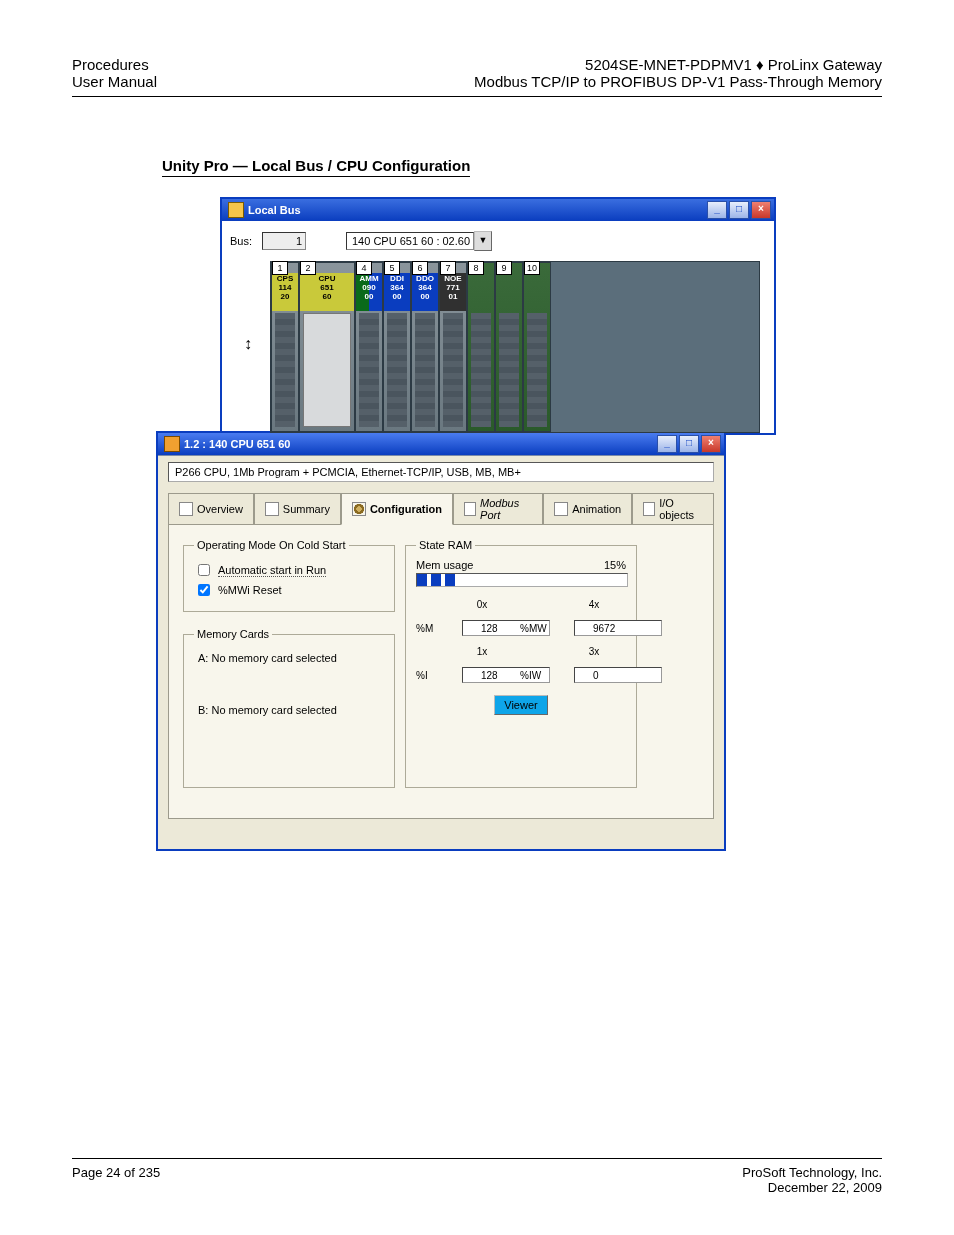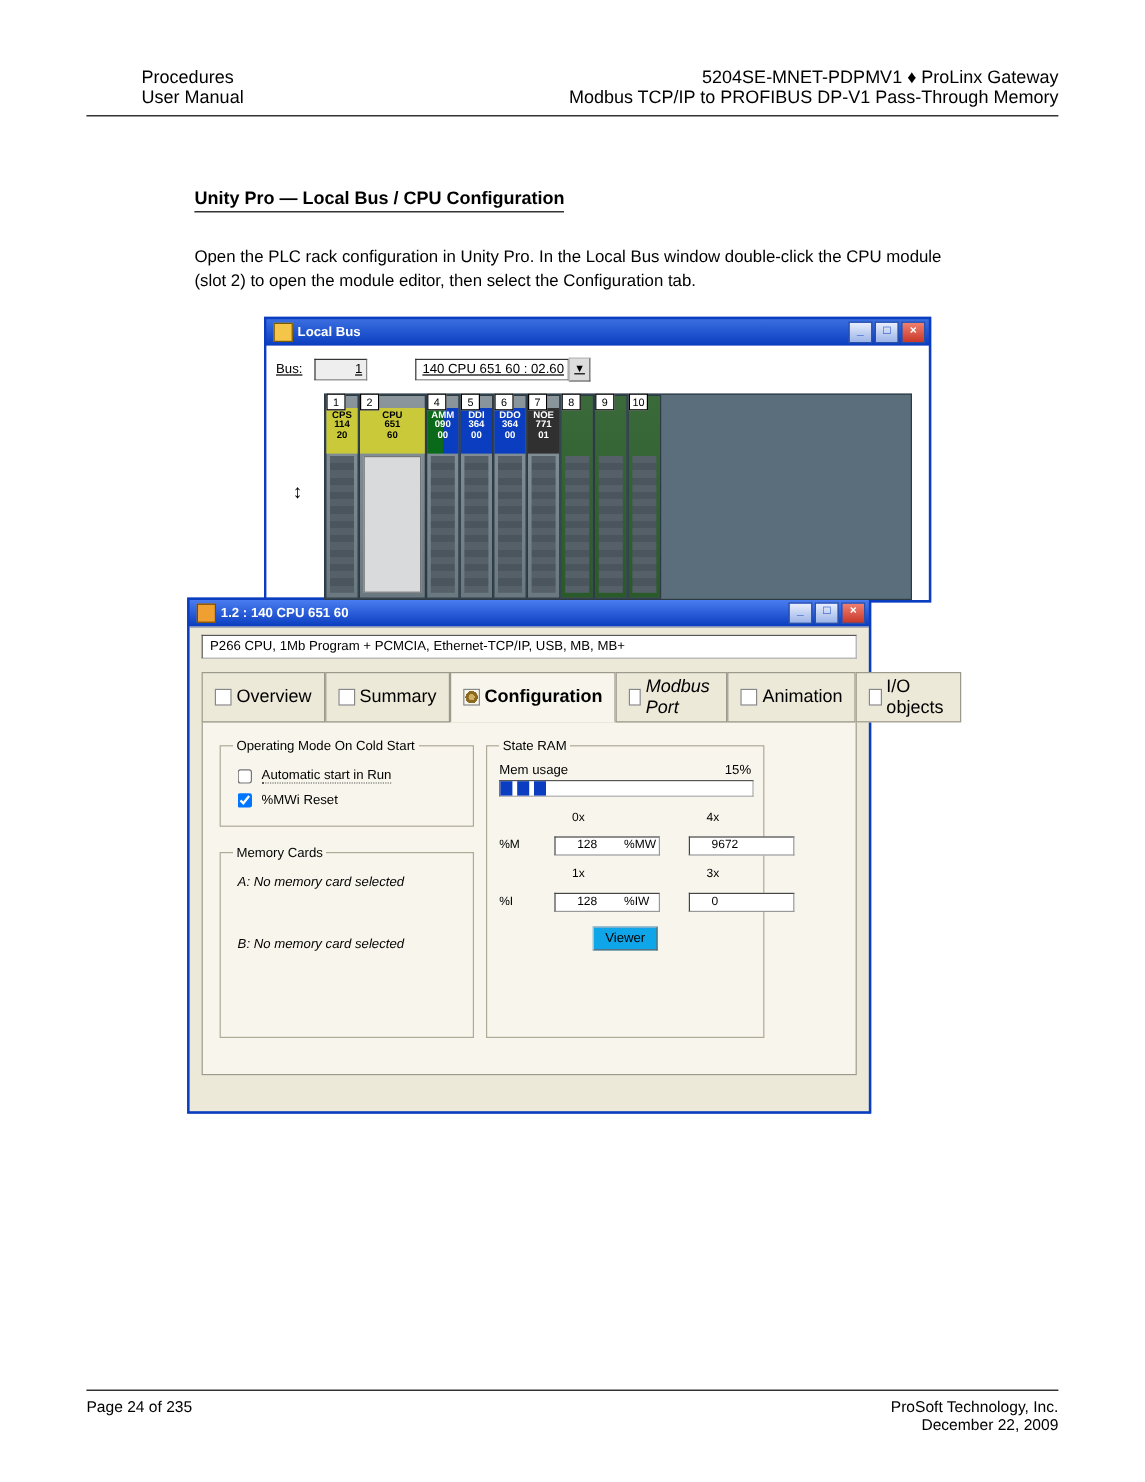--- a/index.html
+++ b/index.html
@@ -15,21 +15,21 @@
   .page {
     padding: 56px 72px 40px 72px;
   }
   .header {
     display: flex;
     justify-content: space-between;
     font-size: 15px;
     border-bottom: 1px solid #000;
     padding-bottom: 6px;
   }
-  .header .left { text-align: left; margin-left: 46px; }
+  .header .left { text-align: left; }
   .header .right { text-align: right; }
   .section-title {
     margin-top: 60px;
     margin-left: 90px;
     font-weight: bold;
     font-size: 15px;
     border-bottom: 1px solid #000;
     display: inline-block;
     padding-bottom: 2px;
   }
@@ -75,21 +75,21 @@
     line-height: 14px;
     text-align: center;
     font-weight: bold;
   }
   .winbtn.close { background: linear-gradient(#f08070,#c8382a); color: #fff; }
 
   .lb-body {
     background: #fff;
     padding: 10px 8px 0 8px;
   }
-  .lb-row { display: flex; align-items: center; gap: 10px; font-size: 11px; margin-bottom: 10px; text-decoration: underline;}
+  .lb-row { display: flex; align-items: center; gap: 10px; font-size: 11px; margin-bottom: 10px;}
   .lb-row input.busnum {
     width: 36px; height: 16px; border: 1px inset #888; font-size: 11px; text-align: right; padding: 0 3px;
     background: #eee;
   }
   .lb-row .combo {
     display: flex; align-items: center;
   }
   .lb-row .combo input {
     width: 120px; height: 16px; border: 1px inset #888; font-size: 11px; padding: 0 3px; background: #fff; text-align: right;
   }
@@ -166,21 +166,21 @@
   .tabs {
     margin-top: 10px;
     display: flex;
     gap: 0;
   }
   .tab {
     display: flex; align-items: center; gap: 4px;
     padding: 3px 10px;
     border: 1px solid #9c9a8c;
     background: #ece9d8;
-    font-size: 15px;
+    font-size: 11px;
     position: relative;
     top: 1px;
   }
   .tab.active {
     background: #f8f6ec;
     border-bottom: 1px solid #f8f6ec;
     font-weight: bold;
   }
   .tab .ticon {
     width: 12px; height: 12px; border: 1px solid #888; background: #fff;
@@ -199,21 +199,21 @@
     padding: 8px 10px 10px 10px;
     margin: 0;
   }
   legend { font-size: 11px; padding: 0 3px; }
   .leftcol { width: 200px; display: flex; flex-direction: column; gap: 16px; }
   .leftcol fieldset { width: 190px; }
   .chk { display: flex; align-items: center; gap: 5px; margin: 2px 0; }
   .chk input { width: 12px; height: 12px; }
   .chk .dotted { border-bottom: 1px dotted #555; }
   .memcards { height: 140px; }
-  .memcards .card { font-size: 11px; margin: 4px 0 40px 4px; font-style: italic; }
+  .memcards .card { font-size: 11px; margin: 4px 0 40px 4px; }
 
   .sram { width: 210px; }
   .sram .usage { display: flex; align-items: center; justify-content: space-between; }
   .sram .bar {
     width: 100%; height: 12px; border: 1px inset #aaa; background: #fff; margin-top: 2px;
     display: flex;
   }
   .sram .bar .seg { width: 10px; height: 100%; background: #0a3dbf; margin-right: 4px; }
   .sram-grid { display: grid; grid-template-columns: 28px 64px 36px 64px; row-gap: 10px; column-gap: 6px; align-items: center; margin-top: 12px; font-size: 10px;}
   .sram-grid .hdr { text-align: center; }
@@ -244,21 +244,20 @@
       <div>Procedures</div>
       <div>User Manual</div>
     </div>
     <div class="right">
       <div>5204SE-MNET-PDPMV1 ♦ ProLinx Gateway</div>
       <div>Modbus TCP/IP to PROFIBUS DP-V1 Pass-Through Memory</div>
     </div>
   </div>
 
   <div class="section-title">Unity Pro — Local Bus / CPU Configuration</div>
-  <p class="body-text">Open the PLC rack configuration in Unity Pro. In the Local Bus window double-click the CPU module (slot 2) to open the module editor, then select the Configuration tab.</p>
 
   <div class="screenshot">
 
     <div class="win">
       <div class="titlebar">
         <div class="wtitle">
           <span class="icon"></span>
           <span>Local Bus</span>
         </div>
         <div class="winbtns">

